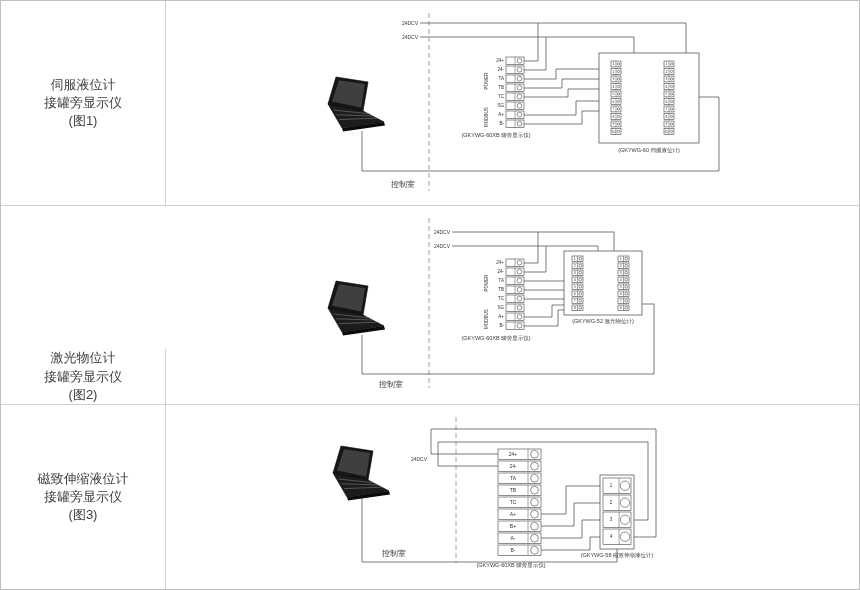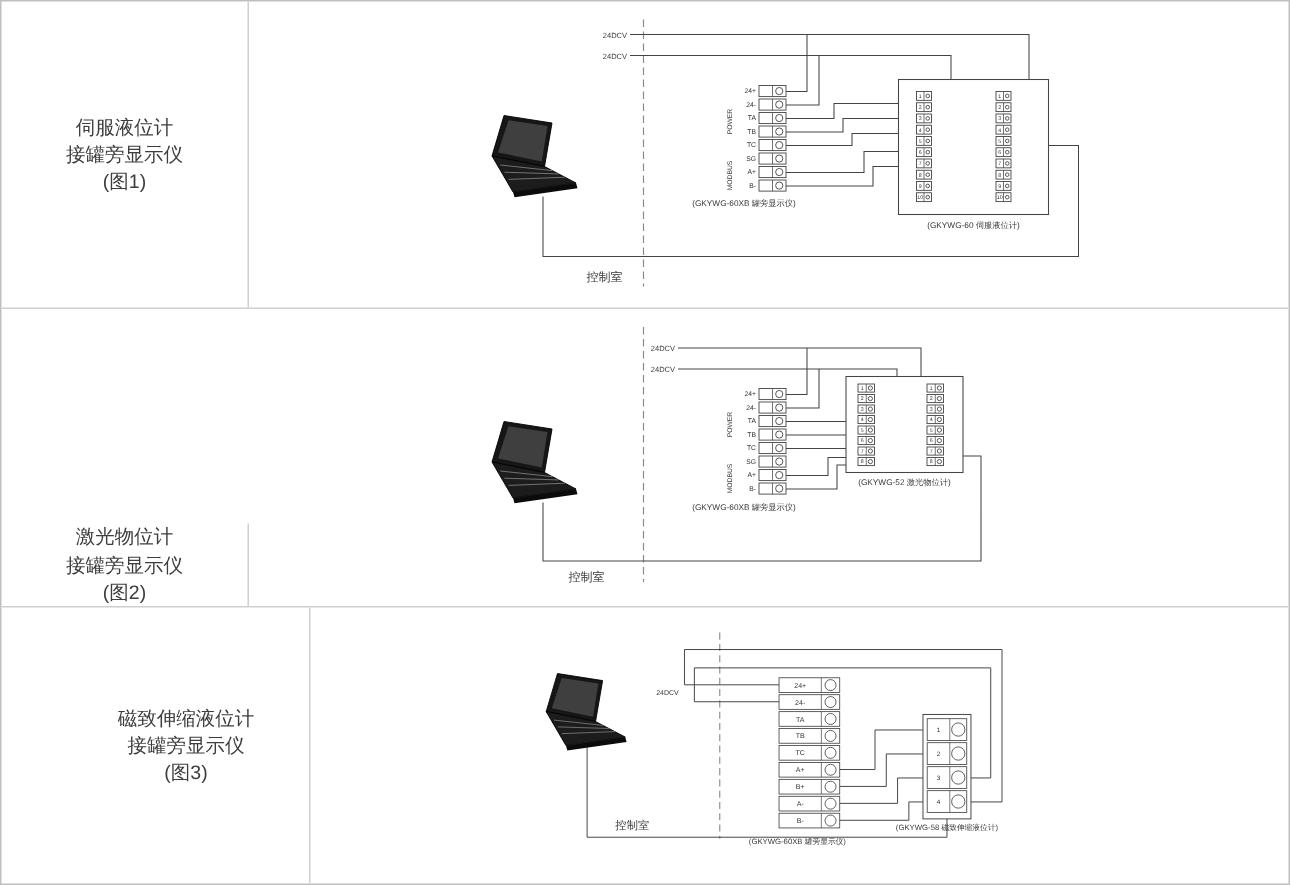--- a/index.html
+++ b/index.html
@@ -6,21 +6,21 @@
   .sheet{
     width:860px;height:590px;box-sizing:border-box;
     border:1px solid #bfbfbf;background:#ffffff;
     font-family:"Liberation Sans", sans-serif;
     overflow:hidden;
   }
   .row{display:flex;border-bottom:1px solid #cfcfcf;}
   .row:last-child{border-bottom:none;}
   .row-1{height:204px;}
   .row-2{height:198px;align-items:flex-end;}
-  .row-3{height:184px;padding-left:41px;}
+  .row-3{height:184px;}
   .label-cell{
     width:164px;min-width:164px;border-right:1px solid #cfcfcf;
     display:flex;flex-direction:column;align-items:center;justify-content:center;
     font-size:13px;color:#3d3d3d;line-height:1.4;text-align:center;
   }
   svg.diagram{display:block;}
   svg text{font-family:"Liberation Sans", sans-serif;}
 </style>
 </head>
 <body>

